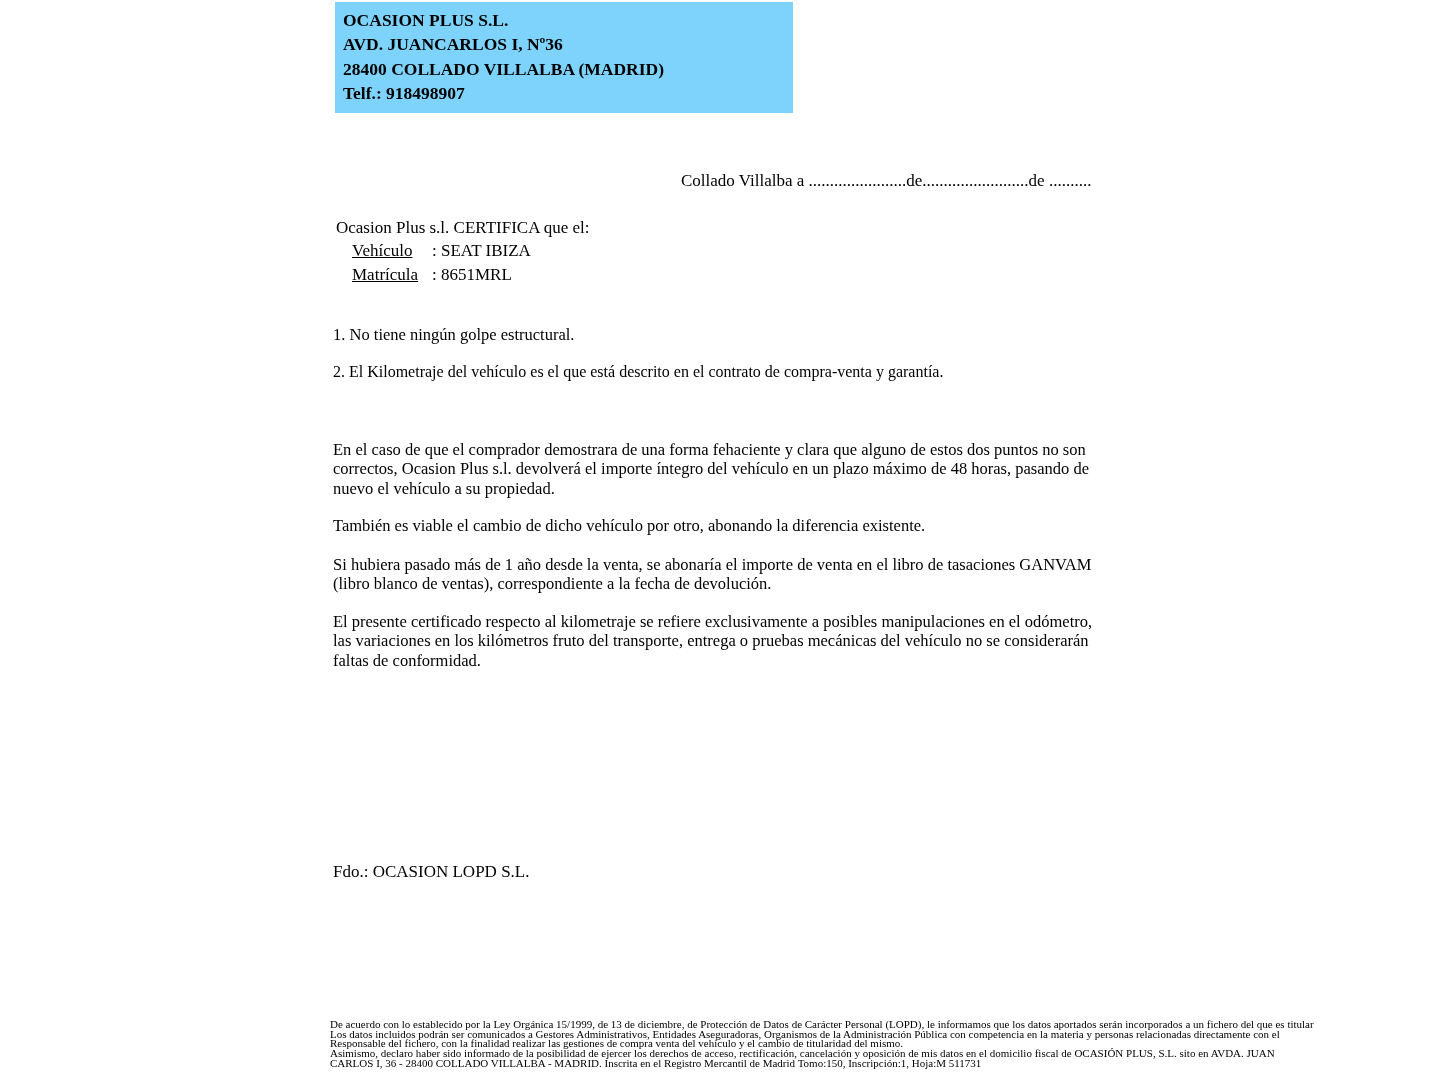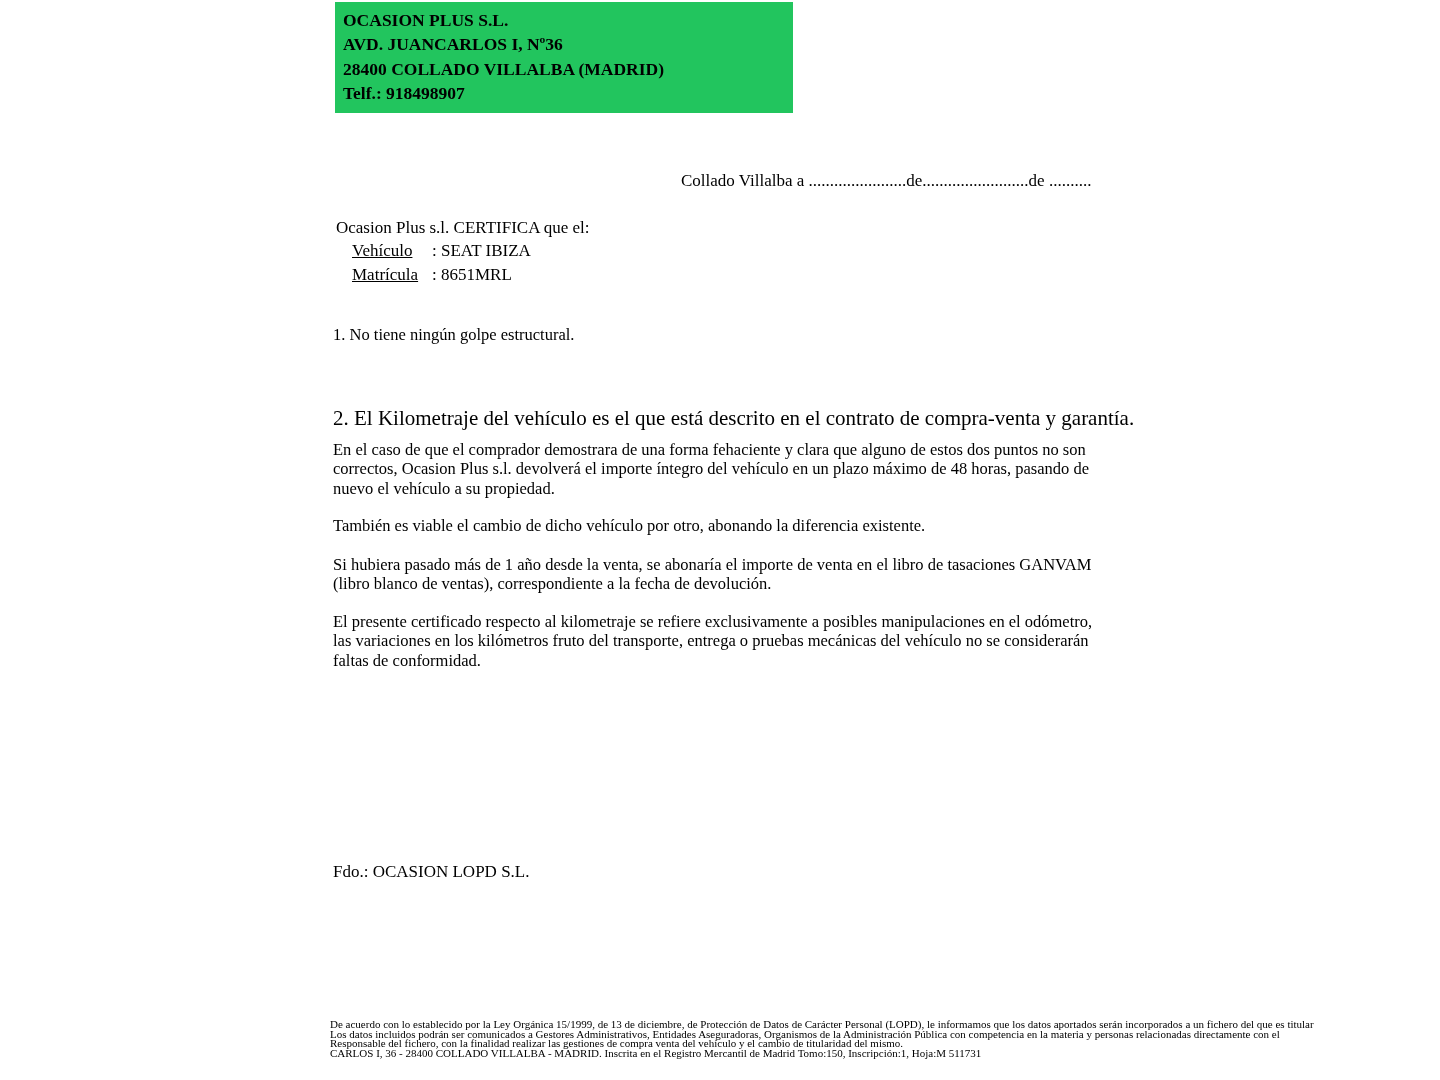--- a/index.html
+++ b/index.html
@@ -14,21 +14,21 @@
     background: #ffffff;
     font-family: "Liberation Serif", serif;
     color: #000000;
     overflow: hidden;
   }
   .header-box {
     position: absolute;
     left: 335px;
     top: 2px;
     width: 442px;
-    background: #22c55e;
+    background: #7dd3fc;
     padding: 6px 8px 7px 8px;
     font-weight: bold;
     font-size: 17.5px;
     line-height: 24.4px;
   }
   .date-line {
     position: absolute;
     left: 681px;
     top: 171px;
     font-size: 17px;
@@ -42,21 +42,21 @@
     font-size: 17px;
     line-height: 23.3px;
   }
   .label-underline {
     display: inline-block;
     width: 80px;
     text-decoration: underline;
     margin-left: 16px;
   }
   .clause-1 { position: absolute; left: 333px; top: 325px; font-size: 16.5px; }
-  .clause-2 { position: absolute; left: 333px; top: 363px; font-size: 21px; margin-top: 43px; }
+  .clause-2 { position: absolute; left: 333px; top: 363px; font-size: 16px; }
   .para {
     position: absolute;
     left: 333px;
     width: 776px;
     font-size: 16.5px;
     line-height: 19.4px;
   }
   .para-1 { top: 440px; }
   .para-2 { top: 516px; }
   .para-3 { top: 555px; }
@@ -106,16 +106,17 @@
   <div class="para para-2">También es viable el cambio de dicho vehículo por otro, abonando la diferencia existente.</div>
   <div class="para para-3">Si hubiera pasado más de 1 año desde la venta, se abonaría el importe de venta en el libro de tasaciones GANVAM (libro blanco de ventas), correspondiente a la fecha de devolución.</div>
   <div class="para para-4">El presente certificado respecto al kilometraje se refiere exclusivamente a posibles manipulaciones en el odómetro, las variaciones en los kilómetros fruto del transporte, entrega o pruebas mecánicas del vehículo no se considerarán faltas de conformidad.</div>
 
   <div class="signature">Fdo.: OCASION LOPD S.L.</div>
 
   <div class="footer">
     <div>De acuerdo con lo establecido por la Ley Orgánica 15/1999, de 13 de diciembre, de Protección de Datos de Carácter Personal (LOPD), le informamos que los datos aportados serán incorporados a un fichero del que es titular</div>
     <div>Los datos incluidos podrán ser comunicados a Gestores Administrativos, Entidades Aseguradoras, Organismos de la Administración Pública con competencia en la materia y personas relacionadas directamente con el</div>
     <div>Responsable del fichero, con la finalidad realizar las gestiones de compra venta del vehículo y el cambio de titularidad del mismo.</div>
+    <div>Asimismo, declaro haber sido informado de la posibilidad de ejercer los derechos de acceso, rectificación, cancelación y oposición de mis datos en el domicilio fiscal de OCASIÓN PLUS, S.L. sito en AVDA. JUAN</div>
     <div>CARLOS I, 36 - 28400 COLLADO VILLALBA - MADRID. Inscrita en el Registro Mercantil de Madrid Tomo:150, Inscripción:1, Hoja:M 511731</div>
   </div>
 
 </div>
 
 </body></html>

